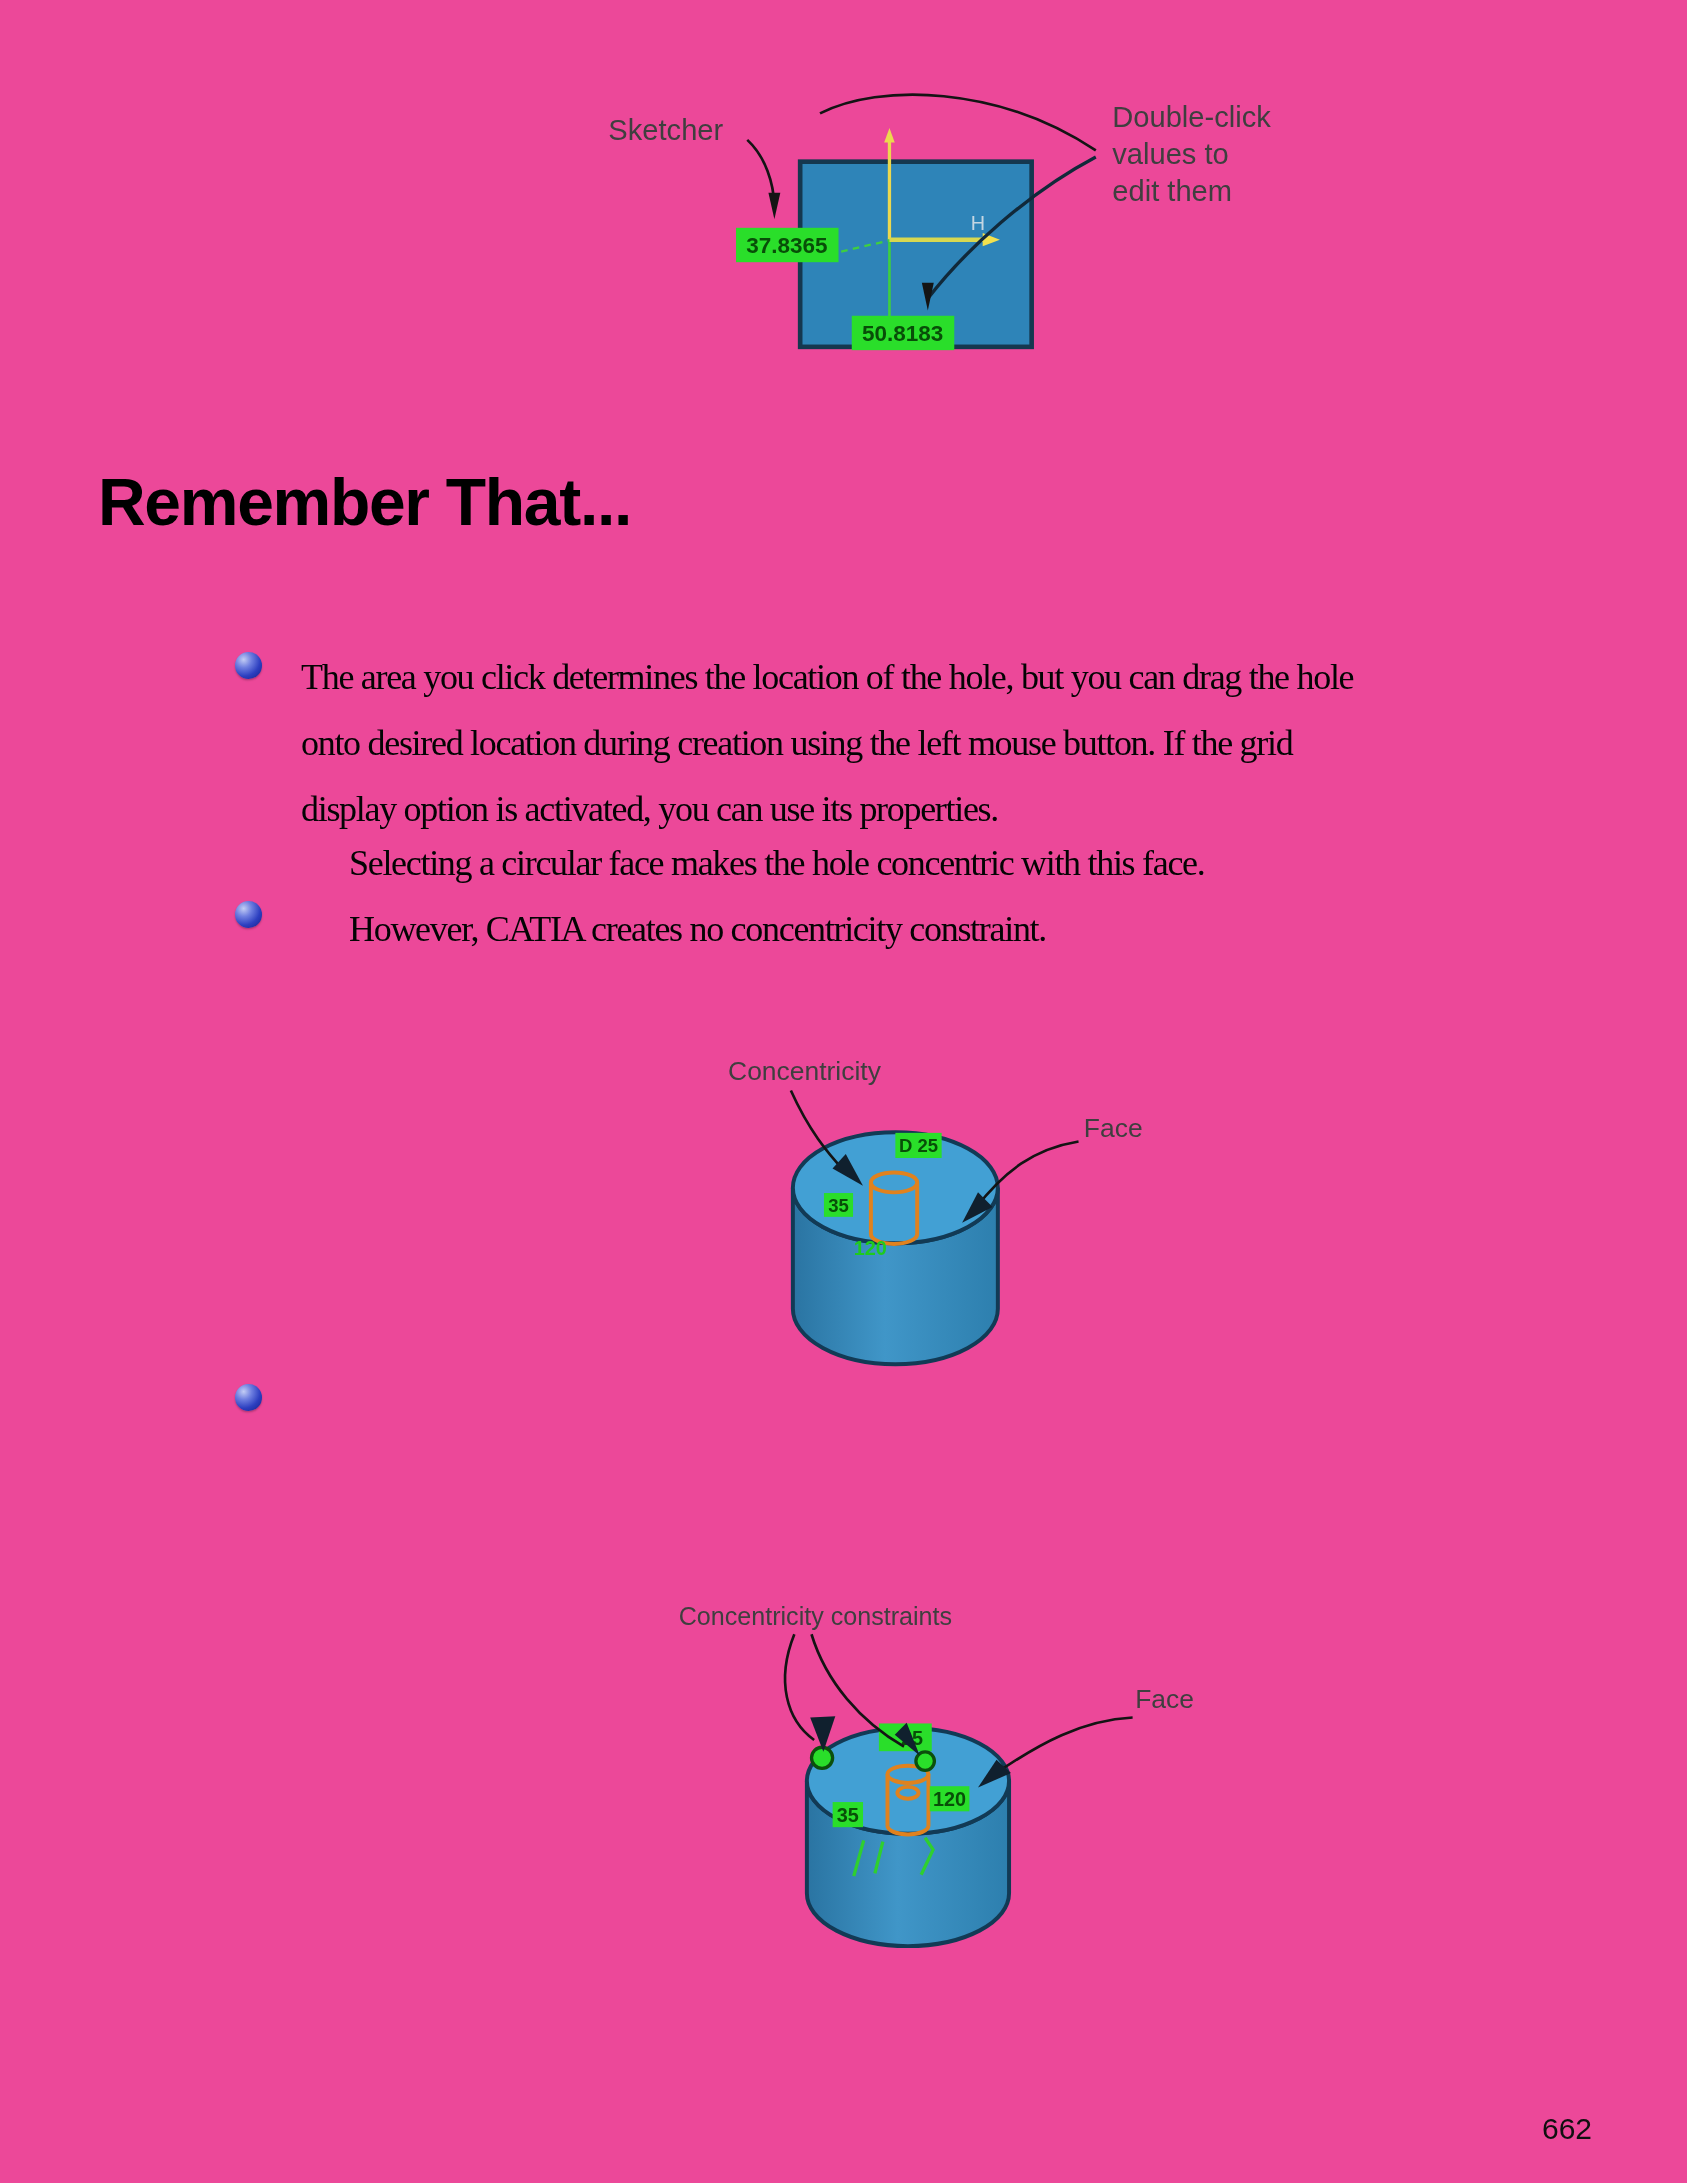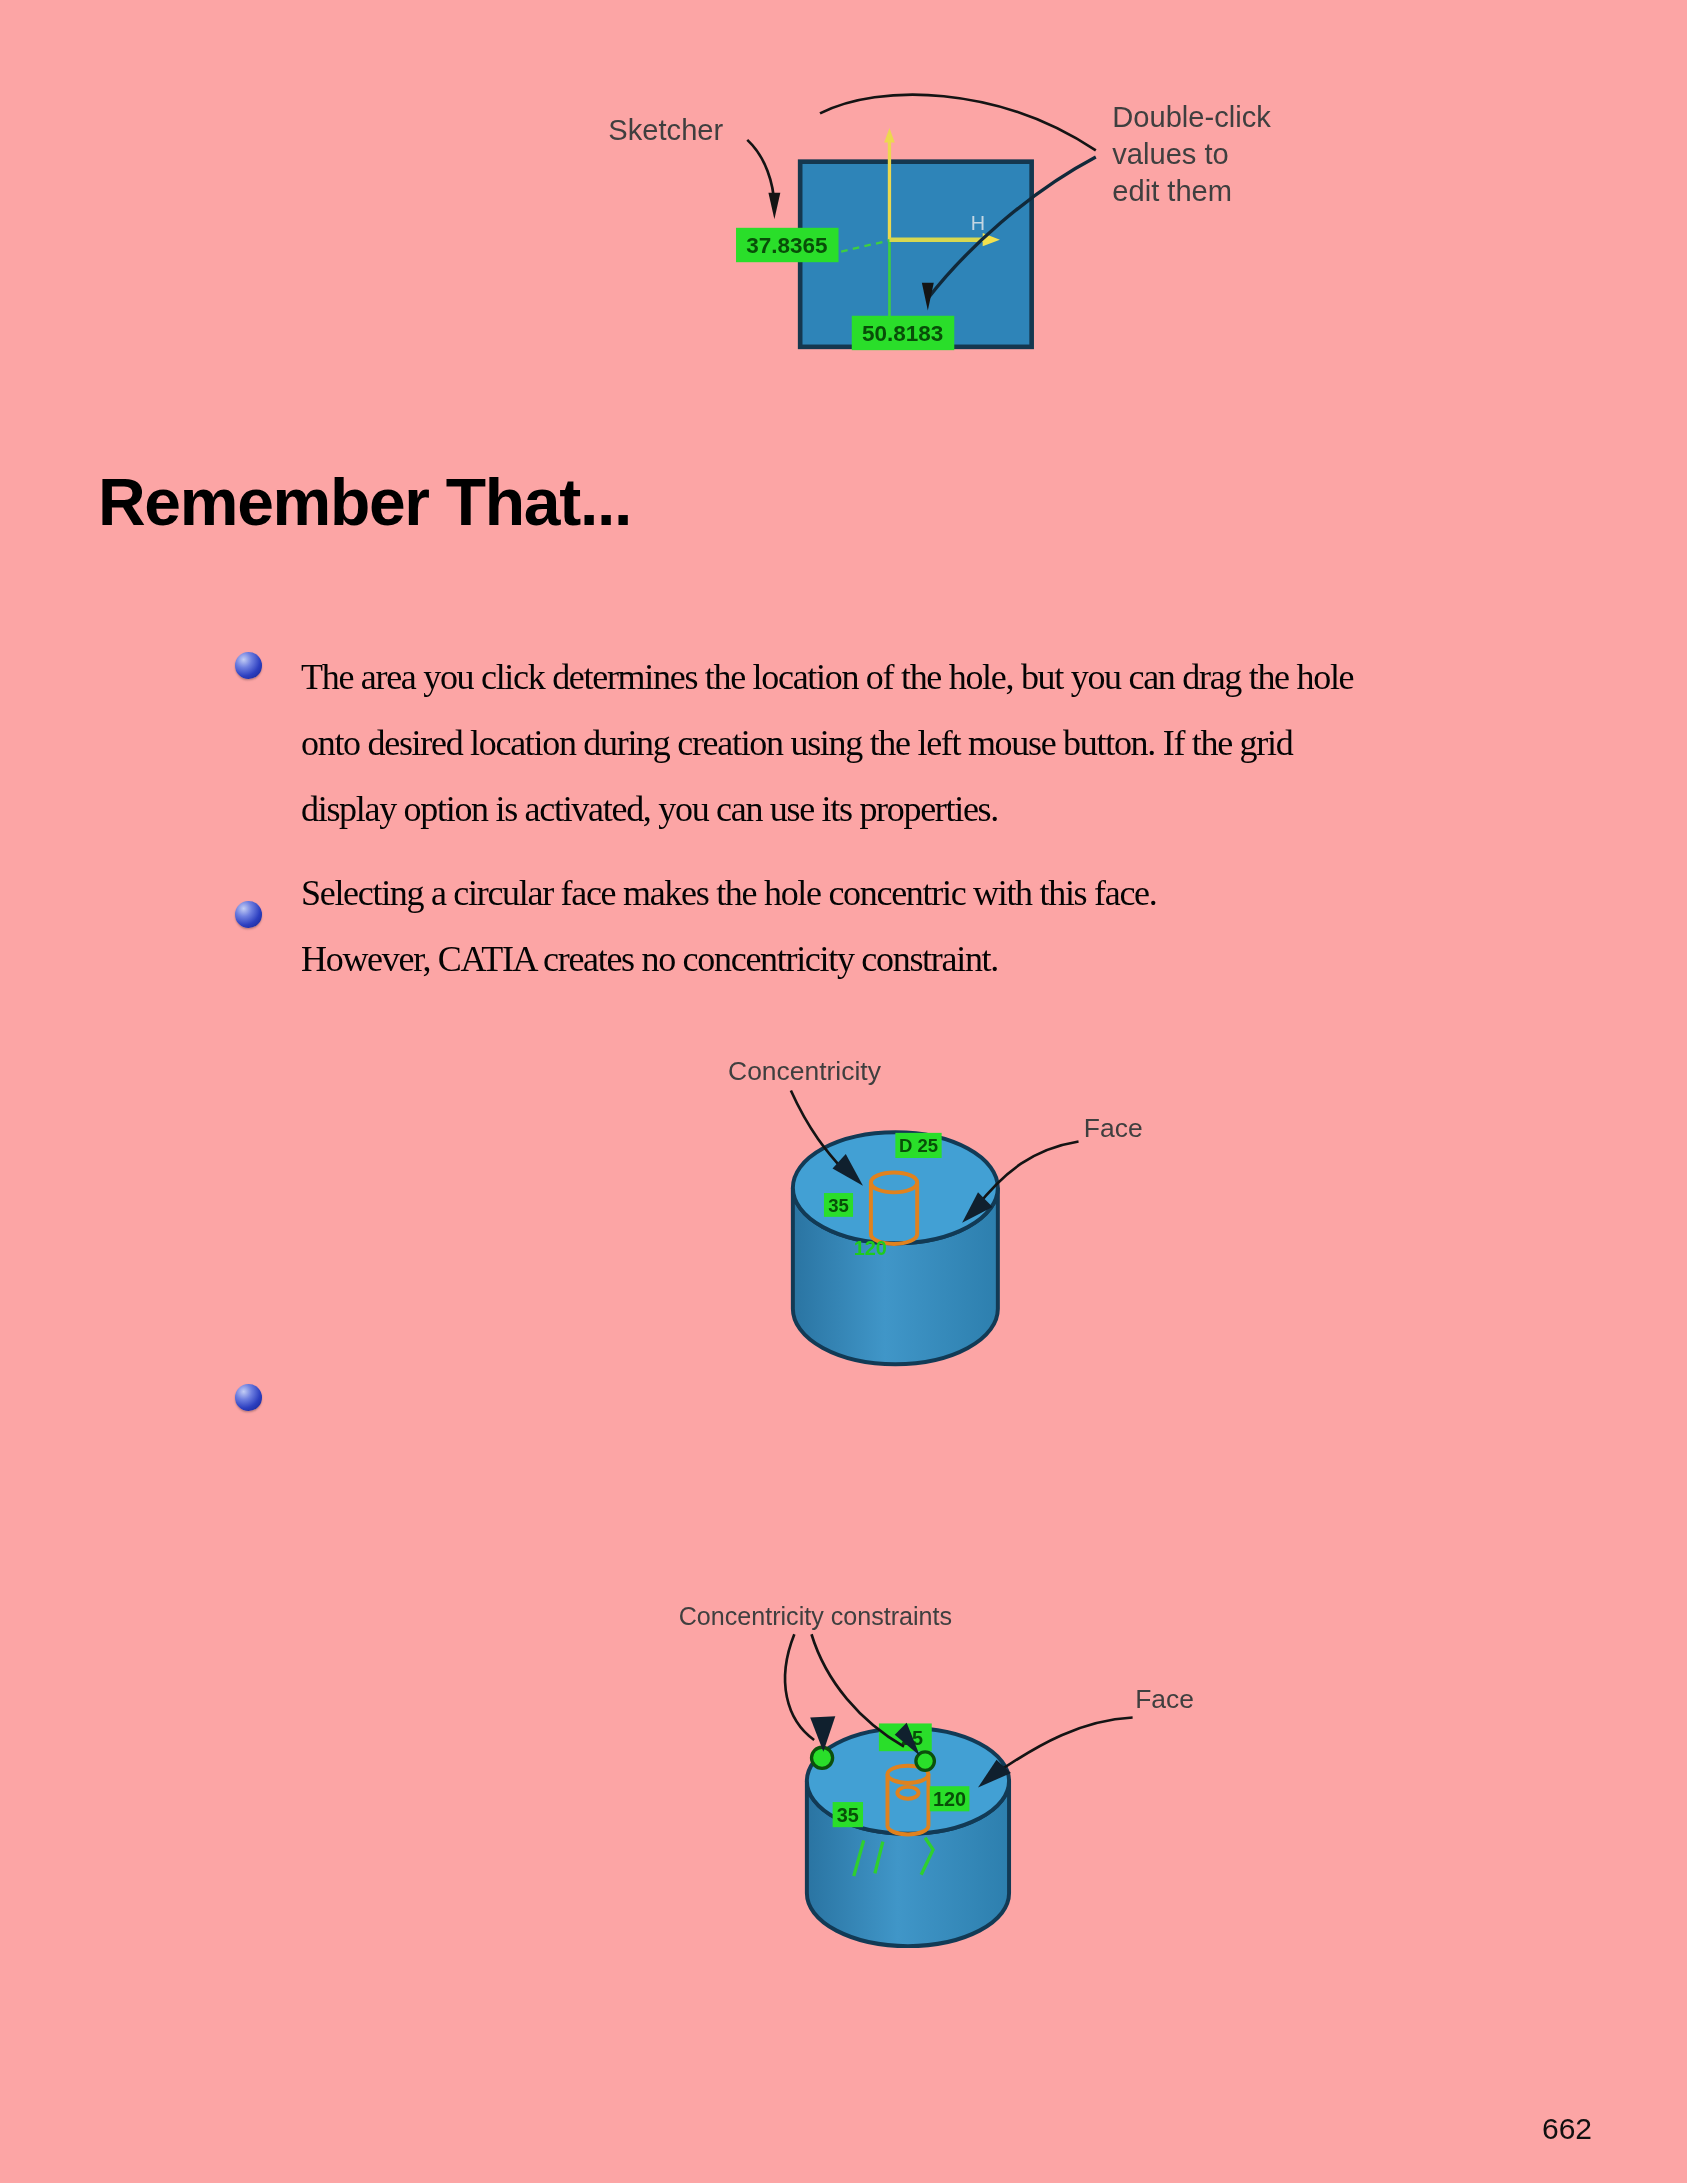--- a/index.html
+++ b/index.html
@@ -1,20 +1,20 @@
 <!DOCTYPE html>
 <html style="font-size:10.6px"><head>
 <meta charset="utf-8">
 <style>
   html,body{margin:0;padding:0;background:#ffffff;}
   .page{
     position:relative;
     width:1687px;
     height:2183px;
-    background:#fca5a5;
+    background:#ec4899;
     font-family:"Liberation Serif", serif;
     overflow:hidden;
   }
   .abs{position:absolute;}
   .fig-label{
     font-family:"Liberation Sans", sans-serif;
     fill:#3f3f3f;
   }
   h1.title{
     position:absolute;
@@ -97,21 +97,21 @@
   <h1 class="title">Remember That...</h1>
 
   <div class="bullet-sphere" style="left:235px;top:652px;"></div>
   <div class="bullet-text" style="top:644px;">
     <span class="line">The area you click determines the location of the hole, but you can drag the hole</span>
     <span class="line">onto desired location during creation using the left mouse button. If the grid</span>
     <span class="line">display option is activated, you can use its properties.</span>
   </div>
 
   <div class="bullet-sphere" style="left:235px;top:901px;"></div>
-  <div class="bullet-text" style="top:860px;">
+  <div class="bullet-text" style="top:830px;margin-left:48px;">
     <span class="line">Selecting a circular face makes the hole concentric with this face.</span>
     <span class="line">However, CATIA creates no concentricity constraint.</span>
   </div>
 
   <svg class="abs" style="left:695px;top:1019px;" width="529" height="397" viewBox="0 0 800 600">
     <defs>
       <linearGradient id="cylBody1" x1="0" y1="0" x2="1" y2="0">
         <stop offset="0" stop-color="#2a74a2"></stop>
         <stop offset="0.45" stop-color="#4096c8"></stop>
         <stop offset="1" stop-color="#2d7fae"></stop>

